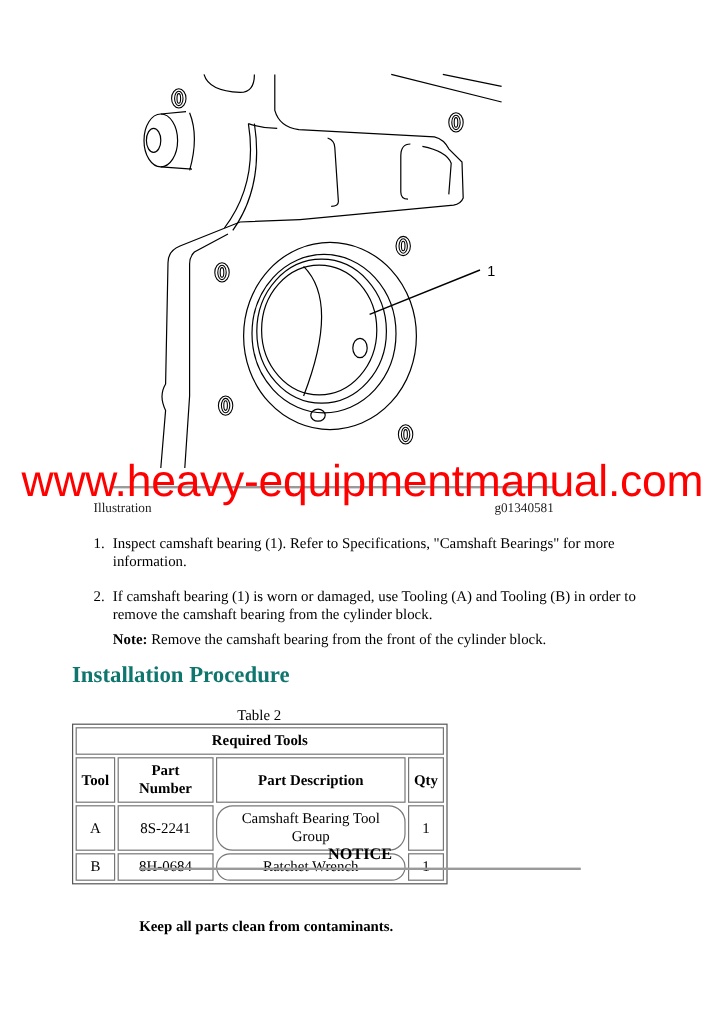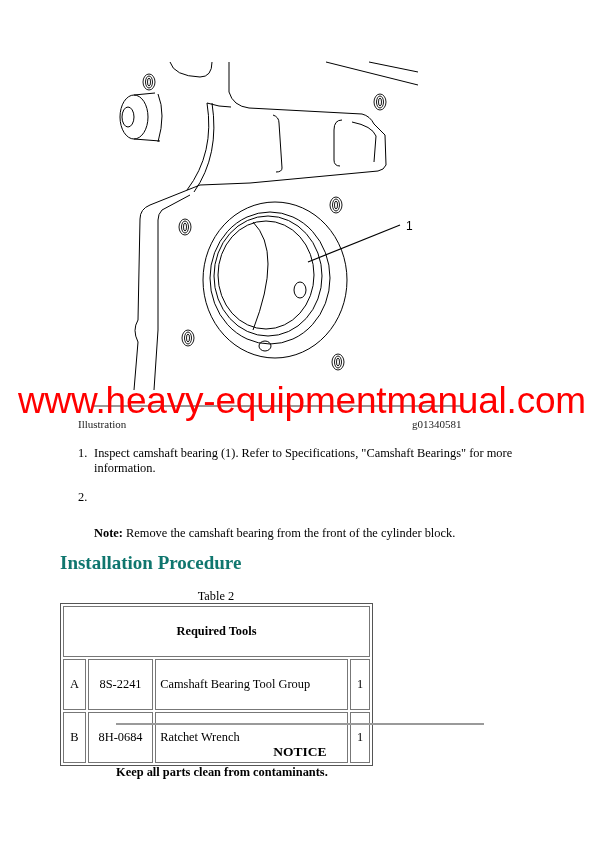--- a/index.html
+++ b/index.html
@@ -16,27 +16,27 @@
              list-style: none; font-size: 12.4px; line-height: 15px; }
     .steps li { position: relative; padding-left: 16px; margin-bottom: 14px; }
     .steps li .num { position: absolute; left: 0; top: 0; }
     .note { position: absolute; left: 94px; top: 526px; font-size: 12.4px; text-align: right; }
     .note b { font-weight: bold; }
     .section-title { position: absolute; left: 60px; top: 552px; font-size: 19px; font-weight: bold;
                      color: #0f766e; margin: 0; }
     .table-caption { position: absolute; left: 0; width: 432px; top: 589px; text-align: center; font-size: 12.4px; }
     table.tools { position: absolute; left: 60px; top: 603px; width: 313px; border-collapse: separate;
                   border-spacing: 2px; border: 1px solid #555; font-size: 12.4px; }
-    table.tools td, table.tools th { border: 1px solid #777; padding: 17px 4px; height: 15px; }
+    table.tools td, table.tools th { border: 1px solid #777; padding: 3px 4px; height: 15px; }
     table.tools th { font-weight: bold; text-align: center; }
     .c { text-align: center; }
-    .l { text-align: left; }
+    .l { text-align: center; border-radius: 14px; }
     .notice-rule { position: absolute; left: 116px; top: 723px; width: 368px; height: 0;
                    border-top: 2px solid #9a9a9a; }
-    .notice-title { position: absolute; left: 0; width: 600px; top: 744px; text-align: center;
+    .notice-title { position: absolute; left: 0; width: 600px; top: 704px; text-align: center;
                     font-size: 13.5px; font-weight: bold; }
     .notice-text { position: absolute; left: 116px; top: 765px; font-size: 12.4px; font-weight: bold; }
   </style>
 </head>
 <body>
 
 <svg class="illustration" viewBox="0 0 600 400" xmlns="http://www.w3.org/2000/svg" fill="none" stroke="#000" stroke-width="1">
 
   <path d="M170 62 q4 14 30 15 q12 0 12 -15"></path>
   <path d="M229 62 L229 92 q4 14 20 16 L362 114 q8 2 12 10 L385 135 L386 165 q-2 5 -8 6 L250 183"></path>
@@ -94,35 +94,42 @@
 <div class="fig-id">g01340581</div>
 <div class="watermark">www.heavy-equipmentmanual.com</div>
 
 <ol class="steps">
   <li>
     <span class="num">1.</span>
     <span>Inspect camshaft bearing (1). Refer to Specifications, "Camshaft Bearings" for more information.</span>
   </li>
   <li>
     <span class="num">2.</span>
+    <span>If camshaft bearing (1) is worn or damaged, use Tooling (A) and Tooling (B) in order to remove the camshaft bearing from the cylinder block.</span>
   </li>
 </ol>
 
 <div class="note">
   <b>Note:</b><span> Remove the camshaft bearing from the front of the cylinder block.</span>
 </div>
 
 <h2 class="section-title">Installation Procedure</h2>
 
 <div class="table-caption">Table 2</div>
 
 <table class="tools">
   <tbody>
       <tr>
     <th colspan="4">Required Tools</th>
+  </tr>
+  <tr>
+    <th>Tool</th>
+    <th>Part Number</th>
+    <th>Part Description</th>
+    <th>Qty</th>
   </tr>
   <tr>
     <td class="c">A</td>
     <td class="c">8S-2241</td>
     <td class="l">Camshaft Bearing Tool Group</td>
     <td class="c">1</td>
   </tr>
   <tr>
     <td class="c">B</td>
     <td class="c">8H-0684</td>

